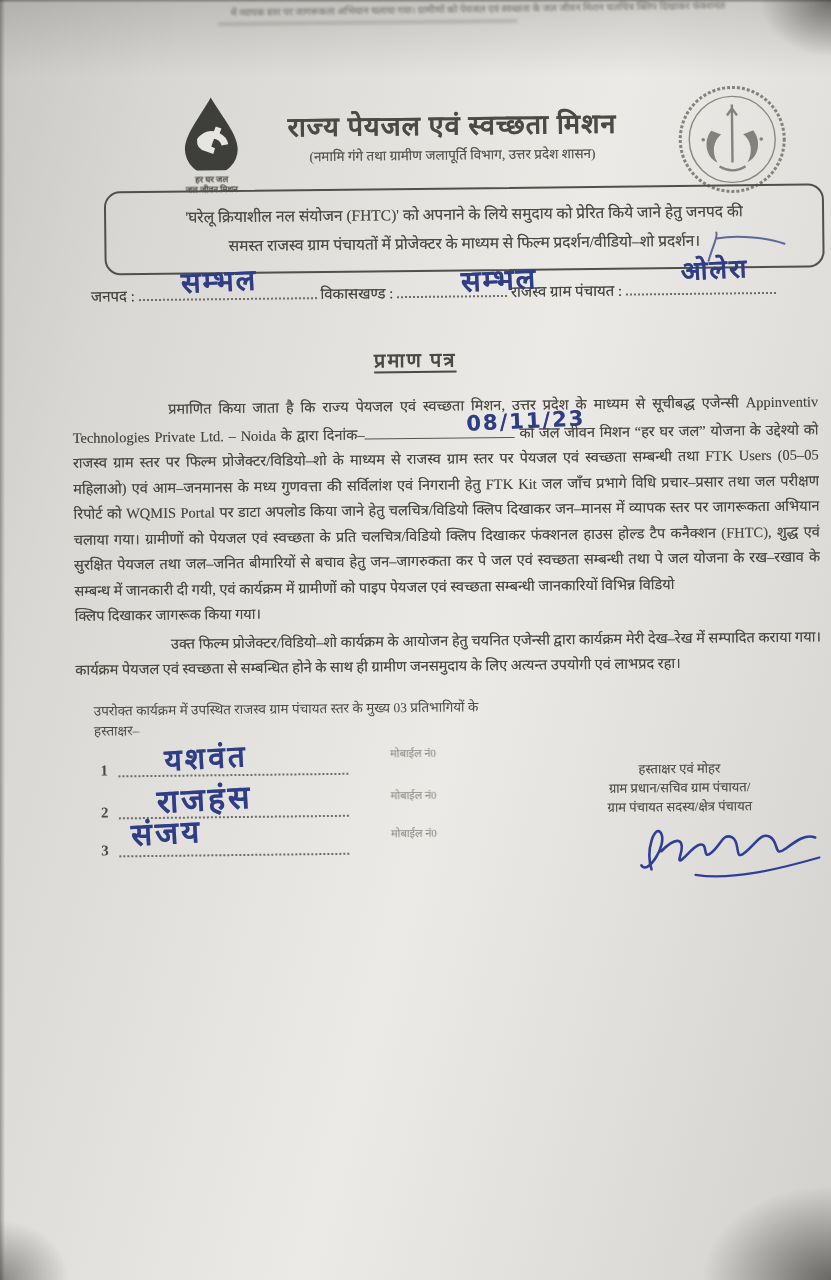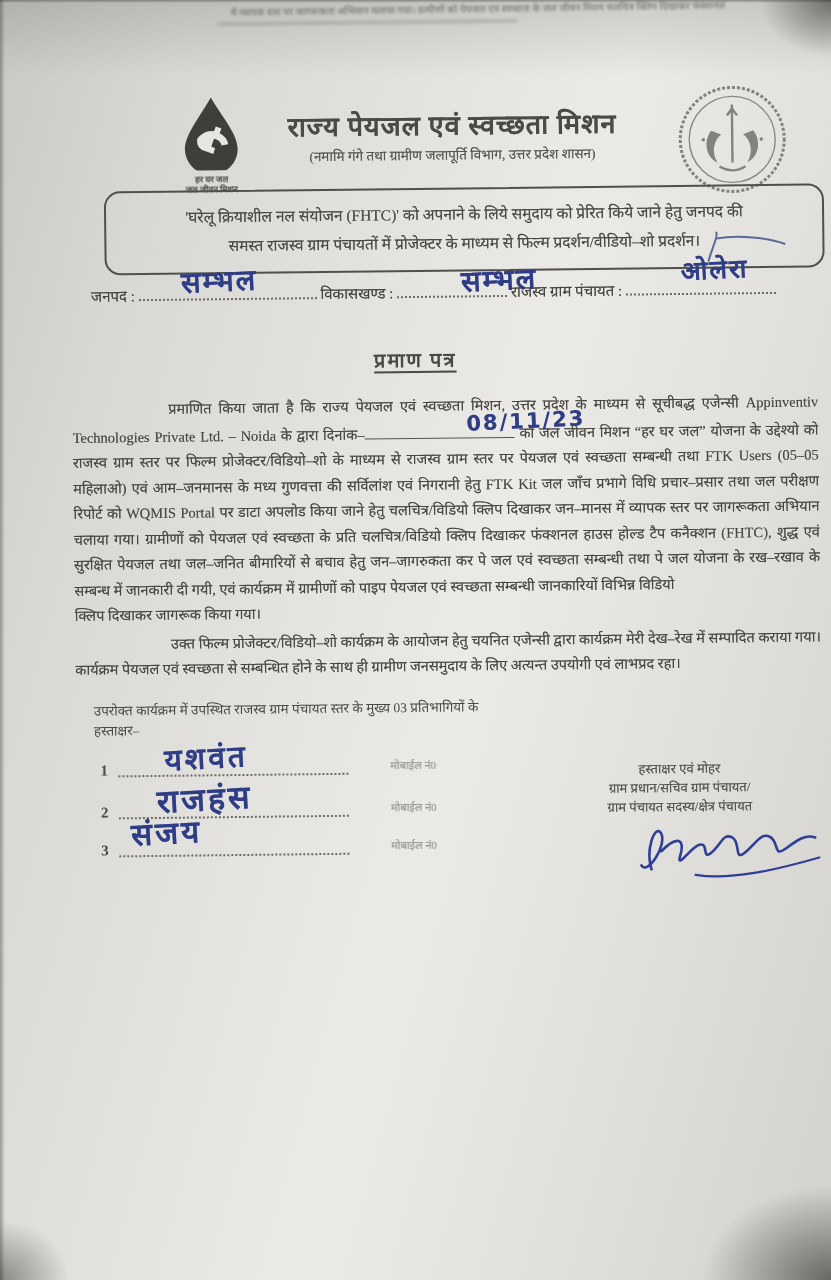--- a/index.html
+++ b/index.html
@@ -46,21 +46,21 @@
   .body-wrap p{margin:0;}
   .p-indent{text-indent:96px;}
   .dateslot{display:inline-block;width:150px;border-bottom:1.5px solid #55544d;text-align:center;position:relative;height:18px;}
   .dateslot .hand{position:absolute;left:6px;top:-8px;font-size:21px;letter-spacing:2px;transform:rotate(-2deg);white-space:nowrap;}
   
   .part-head{left:90px;top:698px;width:400px;font-size:13.5px;line-height:20px;color:#4a4944;}
   .sig-row{left:90px;width:480px;height:40px;font-size:15px;color:#4a4944;}
   .sig-no{position:absolute;left:6px;bottom:4px;font-weight:bold;}
   .sig-dots{position:absolute;left:24px;bottom:6px;border-bottom:2px dotted #6d6c66;}
   .sig-name{position:absolute;font-size:30px;letter-spacing:3px;transform:rotate(-2.5deg);white-space:nowrap;}
-  .mobile{position:absolute;left:296px;bottom:8px;font-size:11px;color:#85847e;filter:blur(.45px);}
+  .mobile{position:absolute;left:296px;bottom:20px;font-size:11px;color:#85847e;filter:blur(.45px);}
   
   .signatory{left:540px;top:762px;width:270px;text-align:center;font-size:13px;line-height:19px;color:#53524c;text-shadow:0 0 .5px rgba(83,82,76,.5);}
   
   .corner{pointer-events:none;}
   .c-tr{right:0;top:0;width:70px;height:56px;background:radial-gradient(ellipse at 100% 0%, rgba(38,38,36,.55), rgba(38,38,36,0) 72%);}
   .c-br{right:0;bottom:0;width:130px;height:95px;background:radial-gradient(ellipse at 100% 100%, rgba(32,32,30,.6), rgba(32,32,30,0) 70%);}
   .c-bl{left:0;bottom:0;width:70px;height:60px;background:radial-gradient(ellipse at 0% 100%, rgba(32,32,30,.45), rgba(32,32,30,0) 70%);}
   .e-left{left:0;top:0;width:5px;height:100%;background:linear-gradient(90deg, rgba(40,40,38,.38), rgba(40,40,38,0));}
   .e-top{left:0;top:0;width:100%;height:3px;background:linear-gradient(180deg, rgba(40,40,38,.4), rgba(40,40,38,0));}
 </style>

